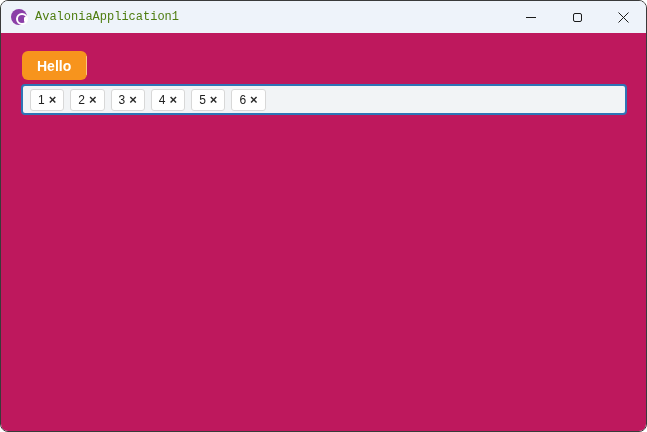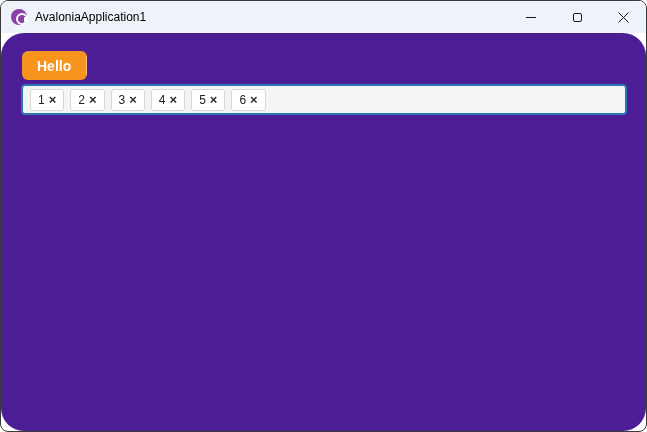--- a/index.html
+++ b/index.html
@@ -45,22 +45,23 @@
     content: "";
     position: absolute;
     right: 0px; bottom: 3px;
     width: 3px; height: 5px;
     background: #ffffff;
     border-radius: 1px;
   }
   .title-text {
     margin-left: 8px;
     font-size: 12px;
-    color: #000000;
+    color: #4d7c0f;
     white-space: nowrap;
+    font-family: Liberation Mono, monospace;
   }
   .caption-buttons {
     margin-left: auto;
     display: flex;
     height: 100%;
   }
   .caption-btn {
     width: 46px;
     height: 100%;
     display: flex;
@@ -80,22 +81,21 @@
     border: 1px solid #1a1a1a;
     border-radius: 2px;
     display: block;
   }
   .close-glyph { display: block; }
 
   
   .content {
     position: absolute;
     top: 32px; left: 0; right: 0; bottom: 0;
-    background: #4c1d95;
-    border-radius: 23px;
+    background: #be185d;
   }
 
   
   .tabstrip {
     position: absolute;
     left: 21px;
     top: 18px; 
     height: 29px;
     background: #f7941d;
     border-radius: 6px;

